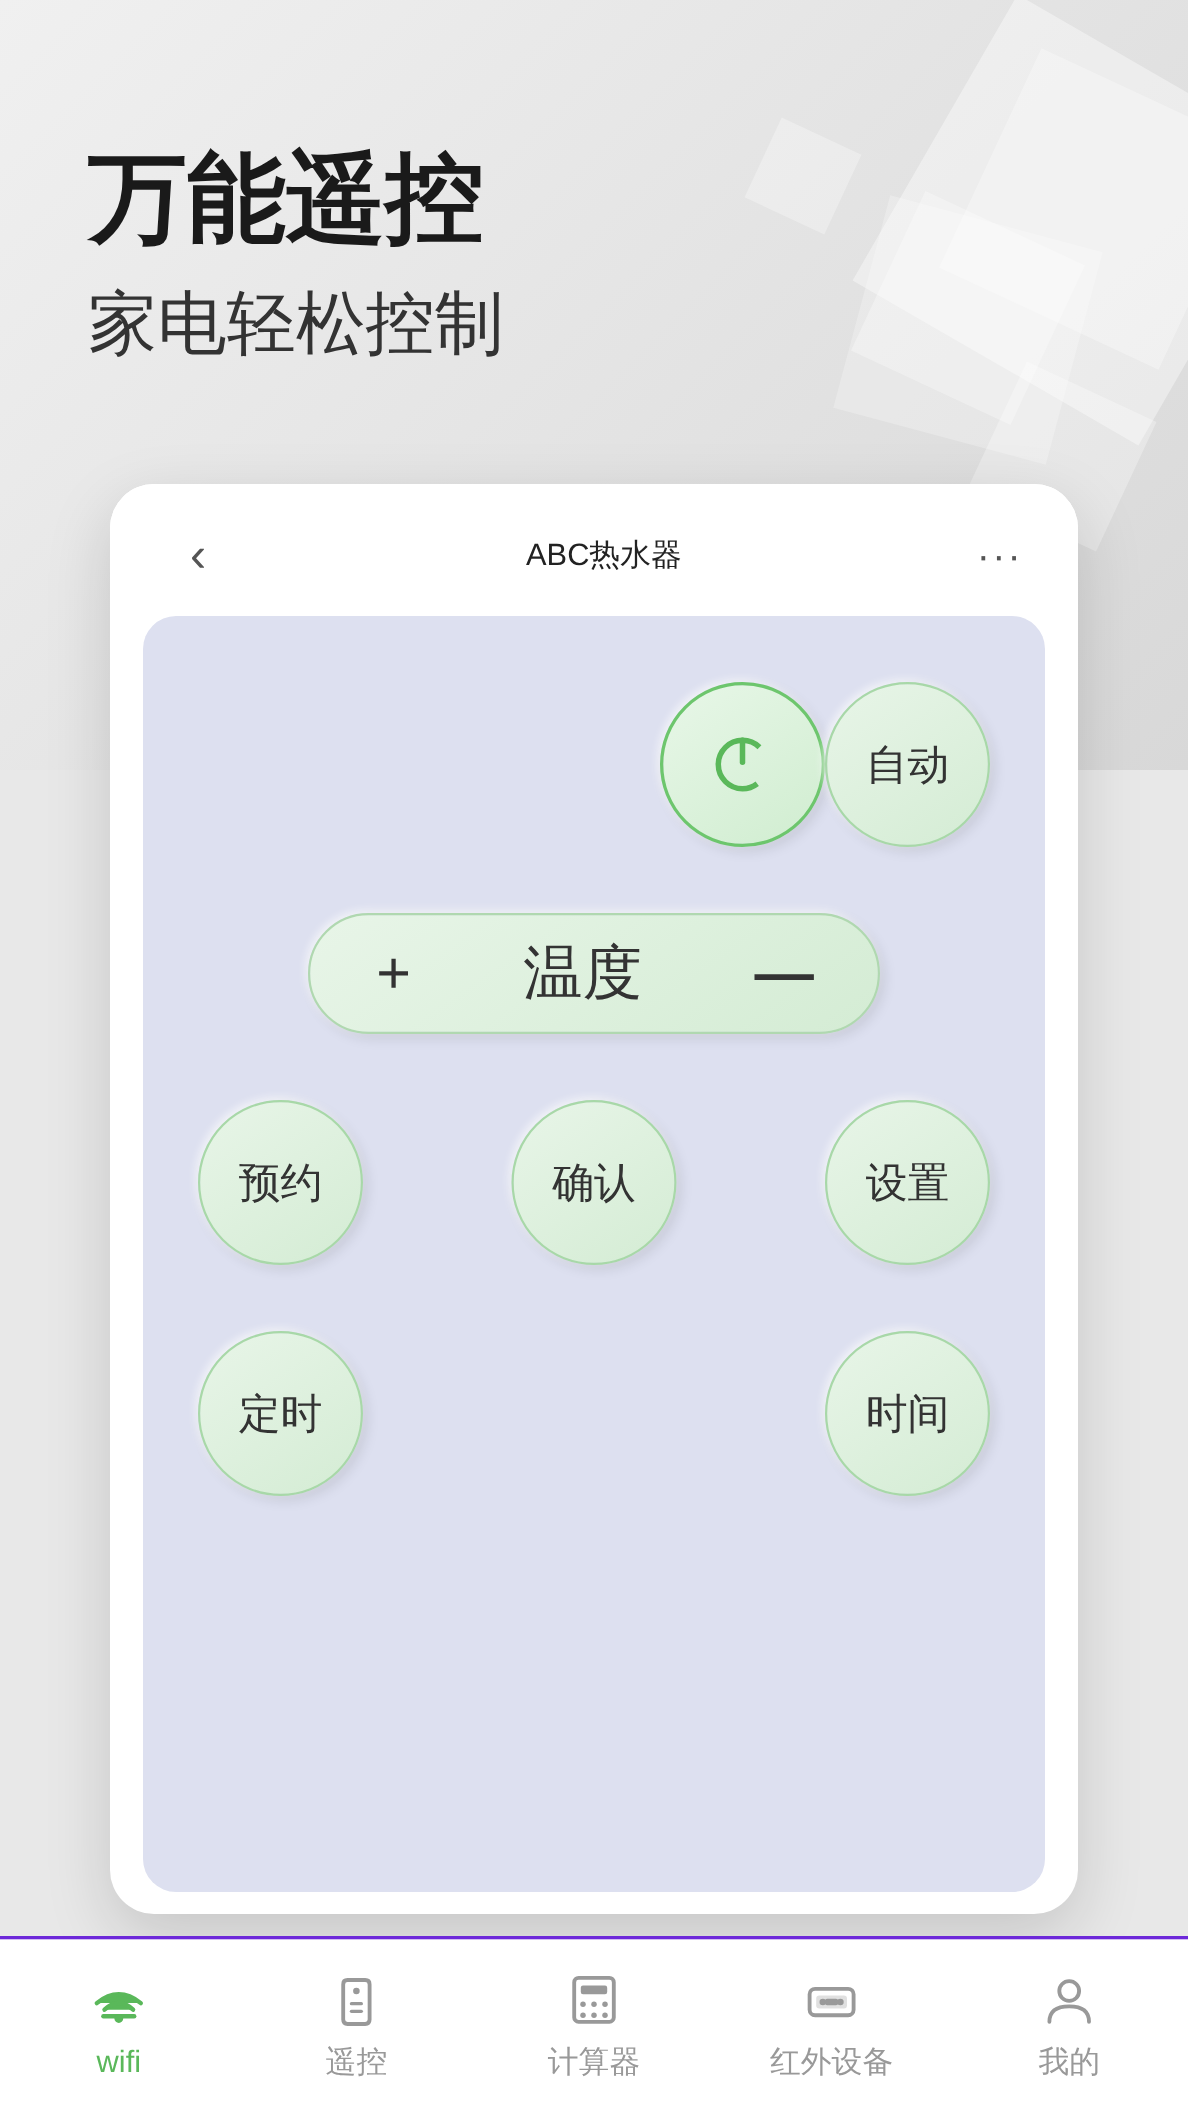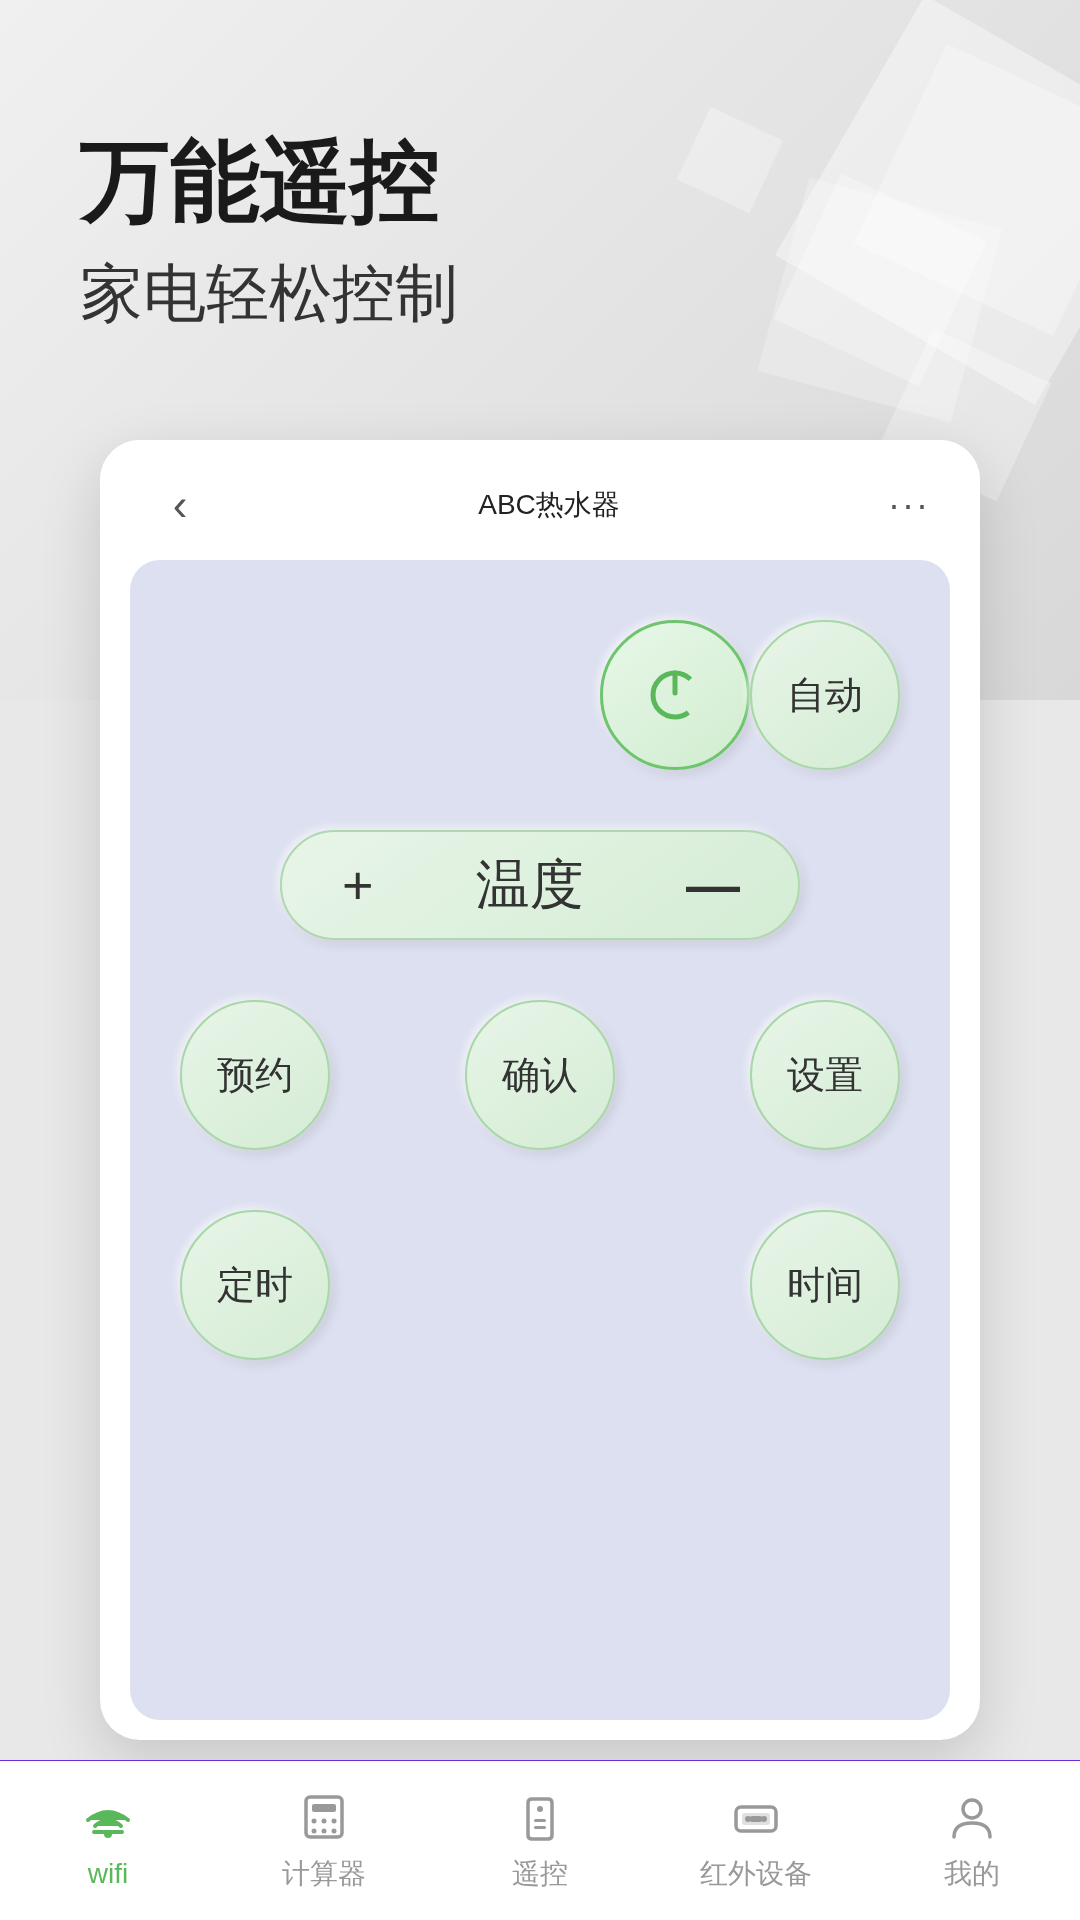--- a/index.html
+++ b/index.html
@@ -232,21 +232,21 @@
     }
 
     
     .bottom-nav {
       position: absolute;
       bottom: 0;
       left: 0;
       right: 0;
       height: 160px;
       background: white;
-      border-top: 1px solid #6d28d9;
+      border-top: 3px solid #6d28d9;
       display: flex;
       align-items: center;
       justify-content: space-around;
       z-index: 30;
     }
 
     .nav-item {
       display: flex;
       flex-direction: column;
       align-items: center;
@@ -351,20 +351,32 @@
   <div class="nav-item wifi-active">
     <div class="nav-icon">
       <svg viewBox="0 0 56 56" fill="none">
         <rect x="12" y="38" width="32" height="4" rx="2" fill="#5ab85a"></rect>
         <path d="M8 28 Q28 12 48 28" stroke="#5ab85a" stroke-width="4" fill="none" stroke-linecap="round"></path>
         <path d="M15 34 Q28 22 41 34" stroke="#5ab85a" stroke-width="4" fill="none" stroke-linecap="round"></path>
         <circle cx="28" cy="42" r="4" fill="#5ab85a"></circle>
       </svg>
     </div>
     <div class="nav-label active">wifi</div>
+  </div>
+
+  <div class="nav-item">
+    <div class="nav-icon">
+      <svg viewBox="0 0 56 56" fill="none">
+        <path d="M20 10 L36 10 Q40 10 40 14 L40 46 Q40 50 36 50 L20 50 Q16 50 16 46 L16 14 Q16 10 20 10Z" stroke="#999" stroke-width="3.5" fill="none"></path>
+        <circle cx="28" cy="20" r="3" fill="#999"></circle>
+        <rect x="22" y="30" width="12" height="3" rx="1.5" fill="#999"></rect>
+        <rect x="22" y="37" width="12" height="3" rx="1.5" fill="#999"></rect>
+      </svg>
+    </div>
+    <div class="nav-label">遥控</div>
   </div>
 
   <div class="nav-item">
     <div class="nav-icon">
       <svg viewBox="0 0 56 56" fill="none">
         <rect x="10" y="8" width="36" height="40" rx="4" stroke="#999" stroke-width="3.5" fill="none"></rect>
         <rect x="16" y="15" width="24" height="8" rx="2" fill="#999"></rect>
         <circle cx="18" cy="32" r="2.5" fill="#999"></circle>
         <circle cx="28" cy="32" r="2.5" fill="#999"></circle>
         <circle cx="38" cy="32" r="2.5" fill="#999"></circle>
@@ -372,32 +384,20 @@
         <circle cx="28" cy="42" r="2.5" fill="#999"></circle>
         <circle cx="38" cy="42" r="2.5" fill="#999"></circle>
       </svg>
     </div>
     <div class="nav-label">计算器</div>
   </div>
 
   <div class="nav-item">
     <div class="nav-icon">
       <svg viewBox="0 0 56 56" fill="none">
-        <path d="M20 10 L36 10 Q40 10 40 14 L40 46 Q40 50 36 50 L20 50 Q16 50 16 46 L16 14 Q16 10 20 10Z" stroke="#999" stroke-width="3.5" fill="none"></path>
-        <circle cx="28" cy="20" r="3" fill="#999"></circle>
-        <rect x="22" y="30" width="12" height="3" rx="1.5" fill="#999"></rect>
-        <rect x="22" y="37" width="12" height="3" rx="1.5" fill="#999"></rect>
-      </svg>
-    </div>
-    <div class="nav-label">遥控</div>
-  </div>
-
-  <div class="nav-item">
-    <div class="nav-icon">
-      <svg viewBox="0 0 56 56" fill="none">
         <rect x="8" y="18" width="40" height="24" rx="5" stroke="#999" stroke-width="3.5" fill="none"></rect>
         <rect x="14" y="24" width="28" height="12" rx="3" fill="#999" opacity="0.3"></rect>
         <circle cx="20" cy="30" r="3" fill="#999"></circle>
         <circle cx="36" cy="30" r="3" fill="#999"></circle>
         <rect x="22" y="27" width="12" height="6" rx="2" fill="#999"></rect>
       </svg>
     </div>
     <div class="nav-label">红外设备</div>
   </div>
 

